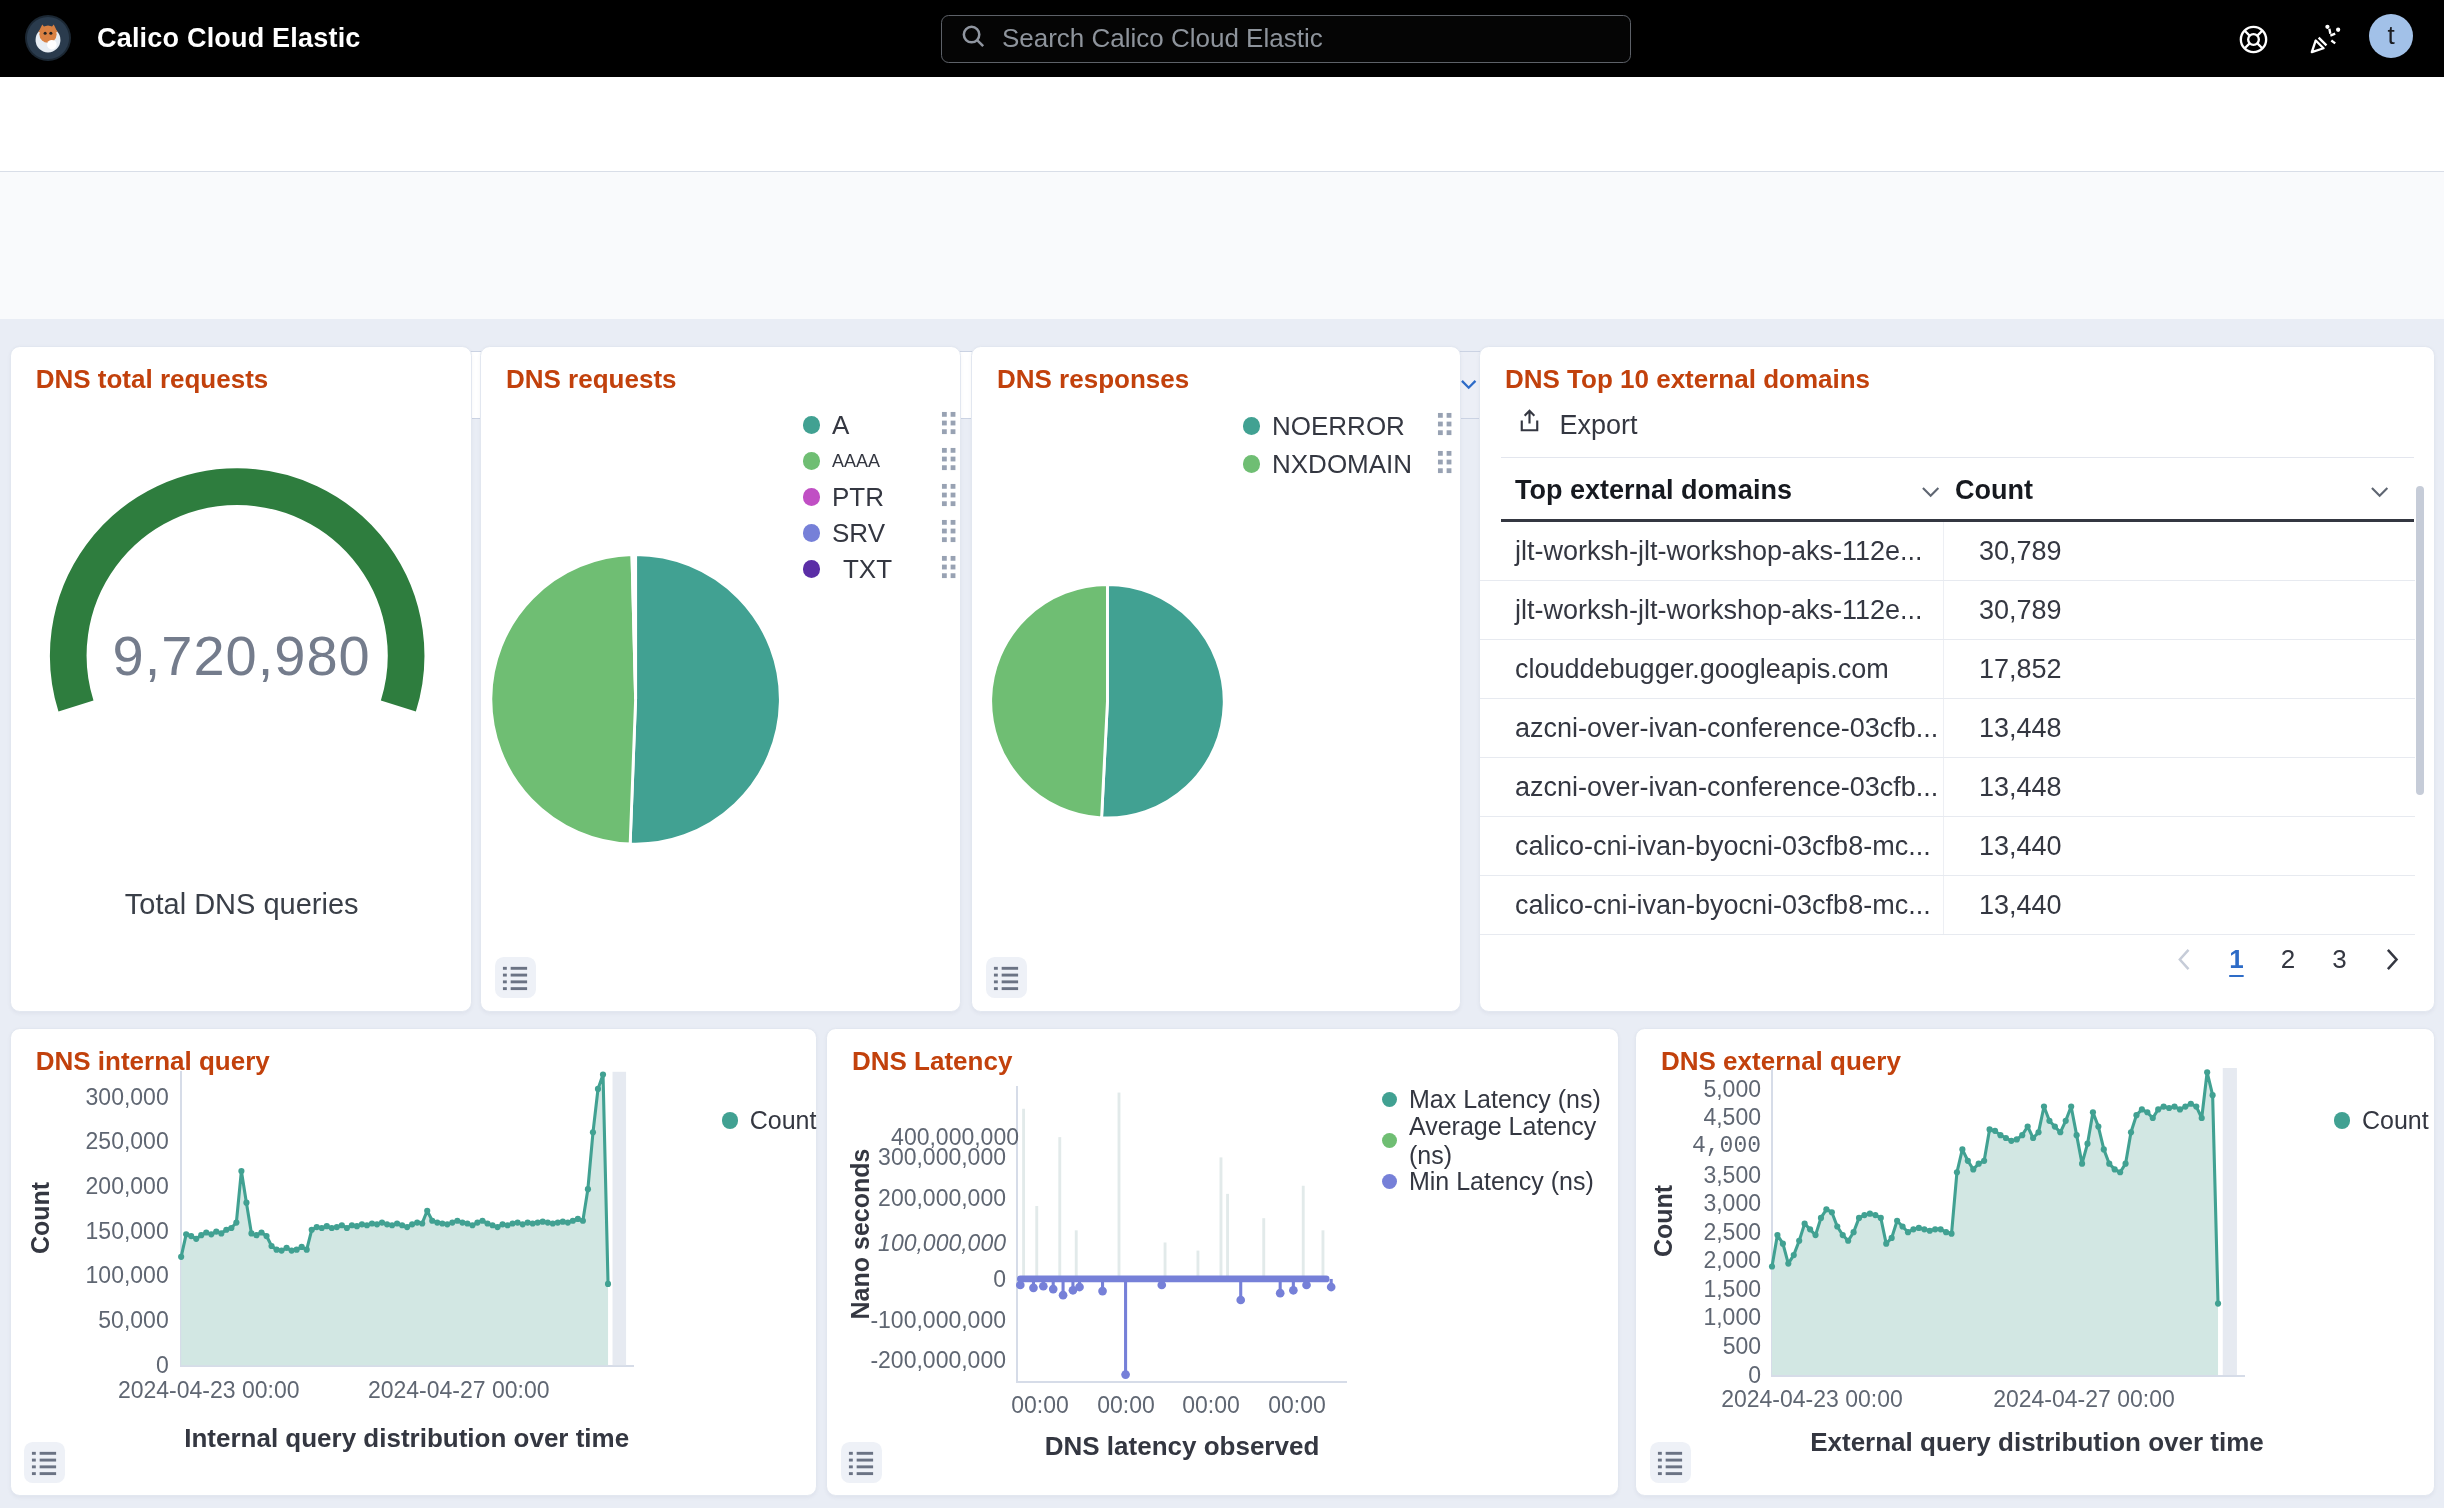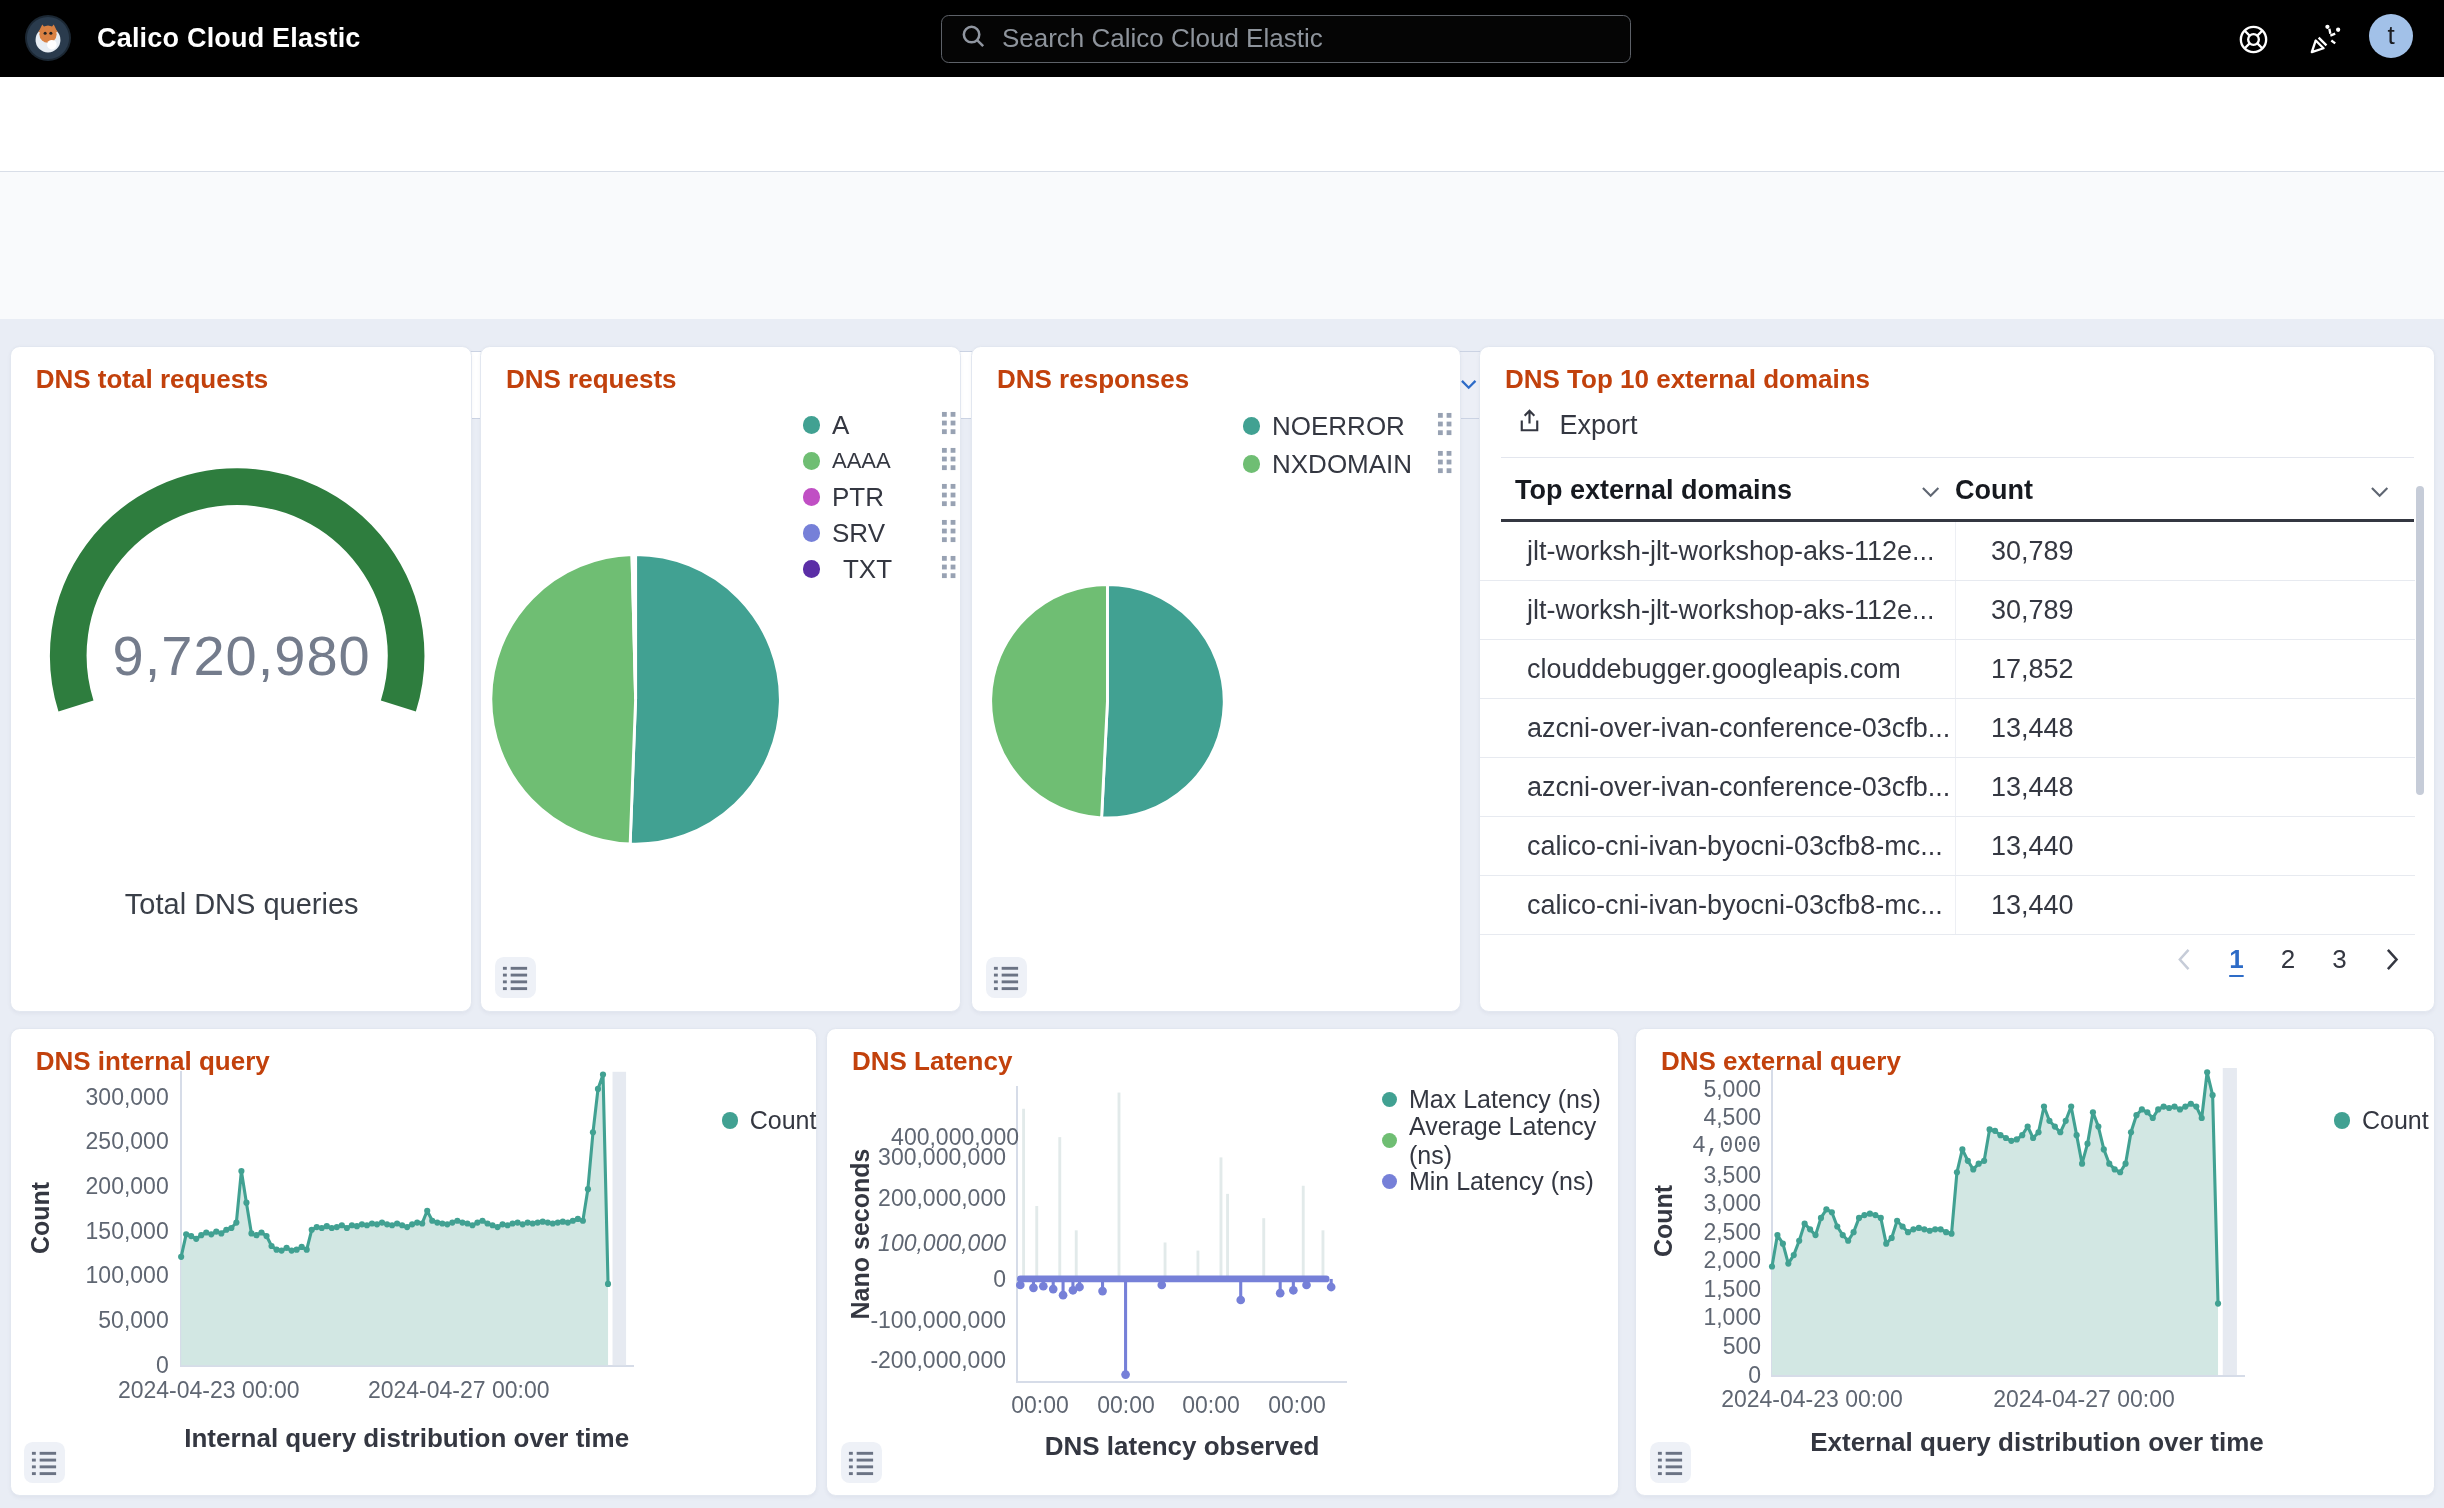--- a/index.html
+++ b/index.html
@@ -78,21 +78,21 @@
   
   .export-row { position:absolute; left:35px; top:60px; display:flex; align-items:center; gap:15.4px; font-size:27px; color:#343741; cursor:pointer; }
   .tbl-hr { position:absolute; left:21px; top:110px; width:913px; height:1px; background:#E3E6EE; }
   .tbl-head { position:absolute; left:0; top:114px; width:956px; height:58px; }
   .th { position:absolute; top:0; height:58px; display:flex; align-items:center; gap:13.5px; font-size:27px; font-weight:700; color:#16191f; cursor:pointer; }
   .th1 { left:35px; width:425px; }
   .th2 { left:475px; width:434px; }
   .th .sort { margin-left:auto; }
   .tbl-darkline { position:absolute; left:21px; top:172px; width:913px; height:2.9px; background:#343741; }
   .tbl-rows { position:absolute; left:0; top:175px; width:935px; }
-  .trow { display:flex; height:59px; border-bottom:1px solid #E7EAF0;padding-left:12px; }
+  .trow { display:flex; height:59px; border-bottom:1px solid #E7EAF0; }
   .td { display:flex; align-items:center; font-size:27px; color:#343741; }
   .td-domain { width:463px; padding-left:35px; }
   .td-count { flex:1; padding-left:35px; border-left:1px solid #EDEFF4; }
   .tbl-scroll { position:absolute; right:9.7px; top:139px; width:8.7px; height:309px; border-radius:4.8px; background:#C6CCD8; cursor:pointer; }
   .pager { position:absolute; right:33px; top:597px; display:flex; align-items:center; gap:37px; font-size:26px; }
   .page-num { cursor:pointer; color:#343741; }
   .page-num.active { color:#2E6CC7; font-weight:700; text-decoration:underline; text-underline-offset:6.8px; }
   .page-arrow { cursor:pointer; display:flex; align-items:center; }
 </style>
 </head>
@@ -245,21 +245,21 @@
             <rect x="1" y="1" width="5" height="5" fill="#98A2B3"></rect>
             <rect x="10" y="1" width="5" height="5" fill="#98A2B3"></rect>
             <rect x="1" y="10" width="5" height="5" fill="#98A2B3"></rect>
             <rect x="10" y="10" width="5" height="5" fill="#98A2B3"></rect>
             <rect x="1" y="19" width="5" height="5" fill="#98A2B3"></rect>
             <rect x="10" y="19" width="5" height="5" fill="#98A2B3"></rect>
           </svg></span>
       </span>
       <span class="legend-item" style="height: 36px;">
         <span class="legend-dot" style="width: 17.4px; height: 17.4px; background: rgb(111, 190, 115); margin-right: 11.6px;"></span>
-        <span class="legend-label" style="font-size: 22px;">AAAA</span>
+        <span class="legend-label" style="font-size: 18px;">AAAA</span>
         <span class="drag-icon"><svg width="15.4" height="25" viewBox="0 0 16 26">
             <rect x="1" y="1" width="5" height="5" fill="#98A2B3"></rect>
             <rect x="10" y="1" width="5" height="5" fill="#98A2B3"></rect>
             <rect x="1" y="10" width="5" height="5" fill="#98A2B3"></rect>
             <rect x="10" y="10" width="5" height="5" fill="#98A2B3"></rect>
             <rect x="1" y="19" width="5" height="5" fill="#98A2B3"></rect>
             <rect x="10" y="19" width="5" height="5" fill="#98A2B3"></rect>
           </svg></span>
       </span>
       <span class="legend-item" style="height: 36px;">

